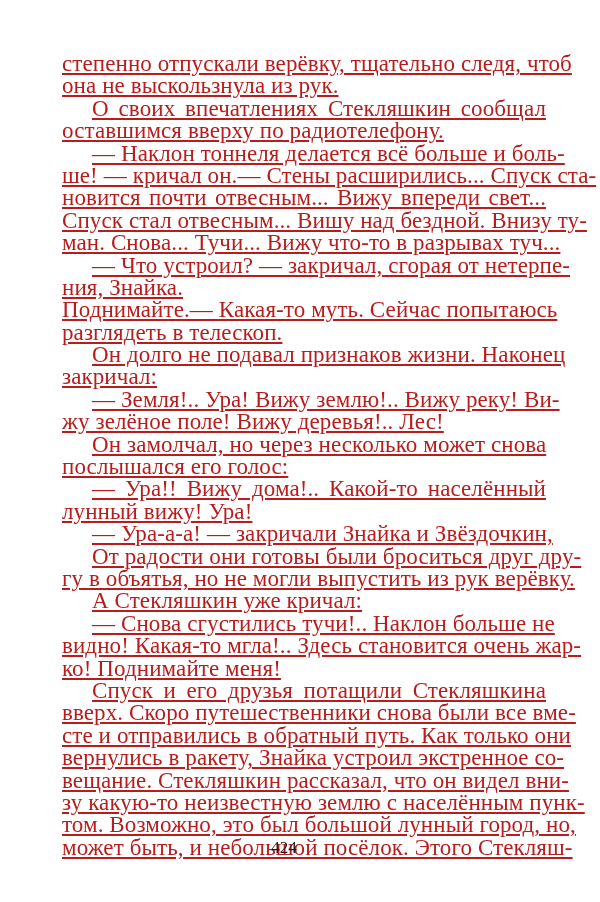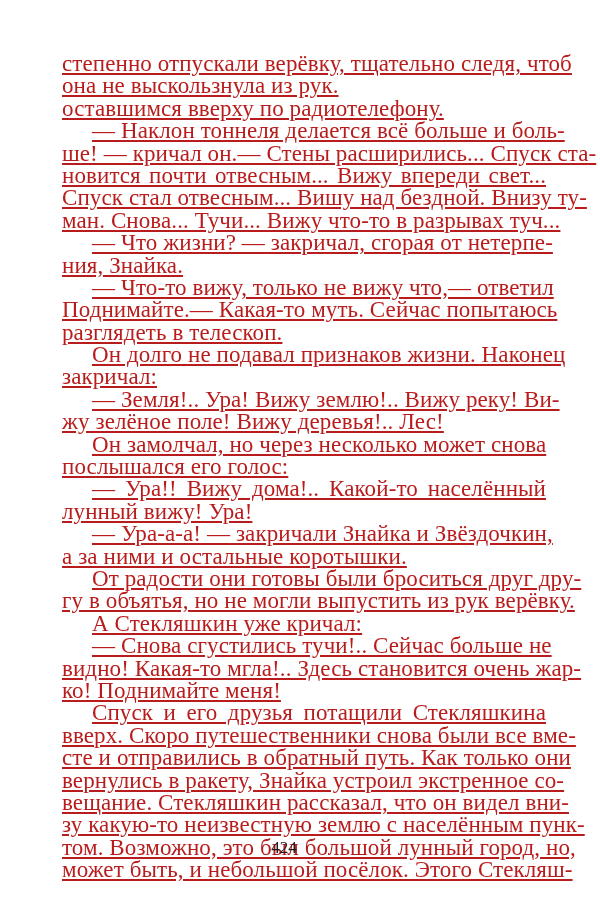--- a/index.html
+++ b/index.html
@@ -25,45 +25,44 @@
     font-family: "Liberation Serif", "DejaVu Serif", serif;
     font-size: 17px; color: #1a1a1a;
   }
 </style>
 </head>
 <body>
 
 <div class="page" id="page">
     <div class="line">степенно отпускали верёвку, тщательно следя, чтоб</div>
     <div class="line last">она не выскользнула из рук.</div>
+    <div class="line indent">О своих впечатлениях Стекляшкин сообщал</div>
     <div class="line last">оставшимся вверху по радиотелефону.</div>
     <div class="line indent">— Наклон тоннеля делается всё больше и боль-</div>
     <div class="line">ше! — кричал он.— Стены расширились... Спуск ста-</div>
     <div class="line">новится почти отвесным... Вижу впереди свет...</div>
     <div class="line">Спуск стал отвесным... Вишу над бездной. Внизу ту-</div>
     <div class="line">ман. Снова... Тучи... Вижу что-то в разрывах туч...</div>
-    <div class="line indent">— Что жизни? — закричал, сгорая от нетерпе-</div>
+    <div class="line indent">— Что устроил? — закричал, сгорая от нетерпе-</div>
     <div class="line last">ния, Знайка.</div>
-    <div class="line indent">— Что-то вижу, только не вижу что,— ответил</div>
     <div class="line">Поднимайте.— Какая-то муть. Сейчас попытаюсь</div>
     <div class="line last">разглядеть в телескоп.</div>
     <div class="line indent">Он долго не подавал признаков жизни. Наконец</div>
     <div class="line last">закричал:</div>
     <div class="line indent">— Земля!.. Ура! Вижу землю!.. Вижу реку! Ви-</div>
     <div class="line last">жу зелёное поле! Вижу деревья!.. Лес!</div>
     <div class="line indent">Он замолчал, но через несколько может снова</div>
     <div class="line last">послышался его голос:</div>
     <div class="line indent">— Ура!! Вижу дома!.. Какой-то населённый</div>
     <div class="line last">лунный вижу! Ура!</div>
     <div class="line indent">— Ура-а-а! — закричали Знайка и Звёздочкин,</div>
-    <div class="line last">а за ними и остальные коротышки.</div>
     <div class="line indent">От радости они готовы были броситься друг дру-</div>
     <div class="line last">гу в объятья, но не могли выпустить из рук верёвку.</div>
     <div class="line indent last">А Стекляшкин уже кричал:</div>
-    <div class="line indent">— Снова сгустились тучи!.. Сейчас больше не</div>
+    <div class="line indent">— Снова сгустились тучи!.. Наклон больше не</div>
     <div class="line">видно! Какая-то мгла!.. Здесь становится очень жар-</div>
     <div class="line last">ко! Поднимайте меня!</div>
     <div class="line indent">Спуск и его друзья потащили Стекляшкина</div>
     <div class="line">вверх. Скоро путешественники снова были все вме-</div>
     <div class="line">сте и отправились в обратный путь. Как только они</div>
     <div class="line">вернулись в ракету, Знайка устроил экстренное со-</div>
     <div class="line">вещание. Стекляшкин рассказал, что он видел вни-</div>
     <div class="line">зу какую-то неизвестную землю с населённым пунк-</div>
     <div class="line">том. Возможно, это был большой лунный город, но,</div>
     <div class="line">может быть, и небольшой посёлок. Этого Стекляш-</div>

